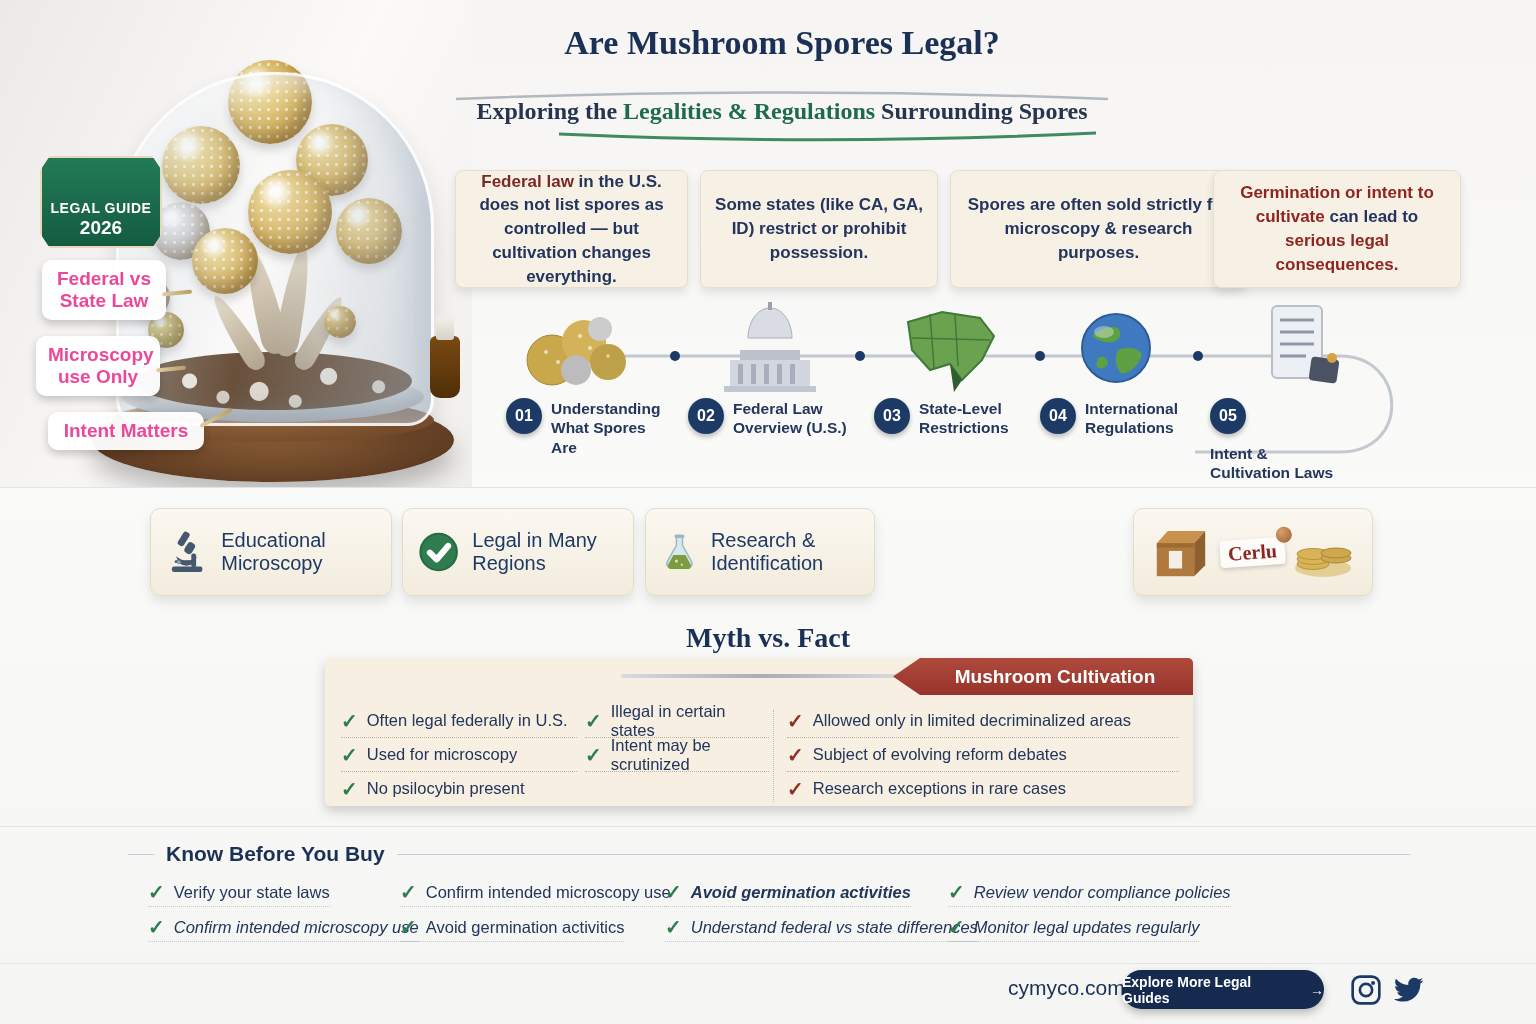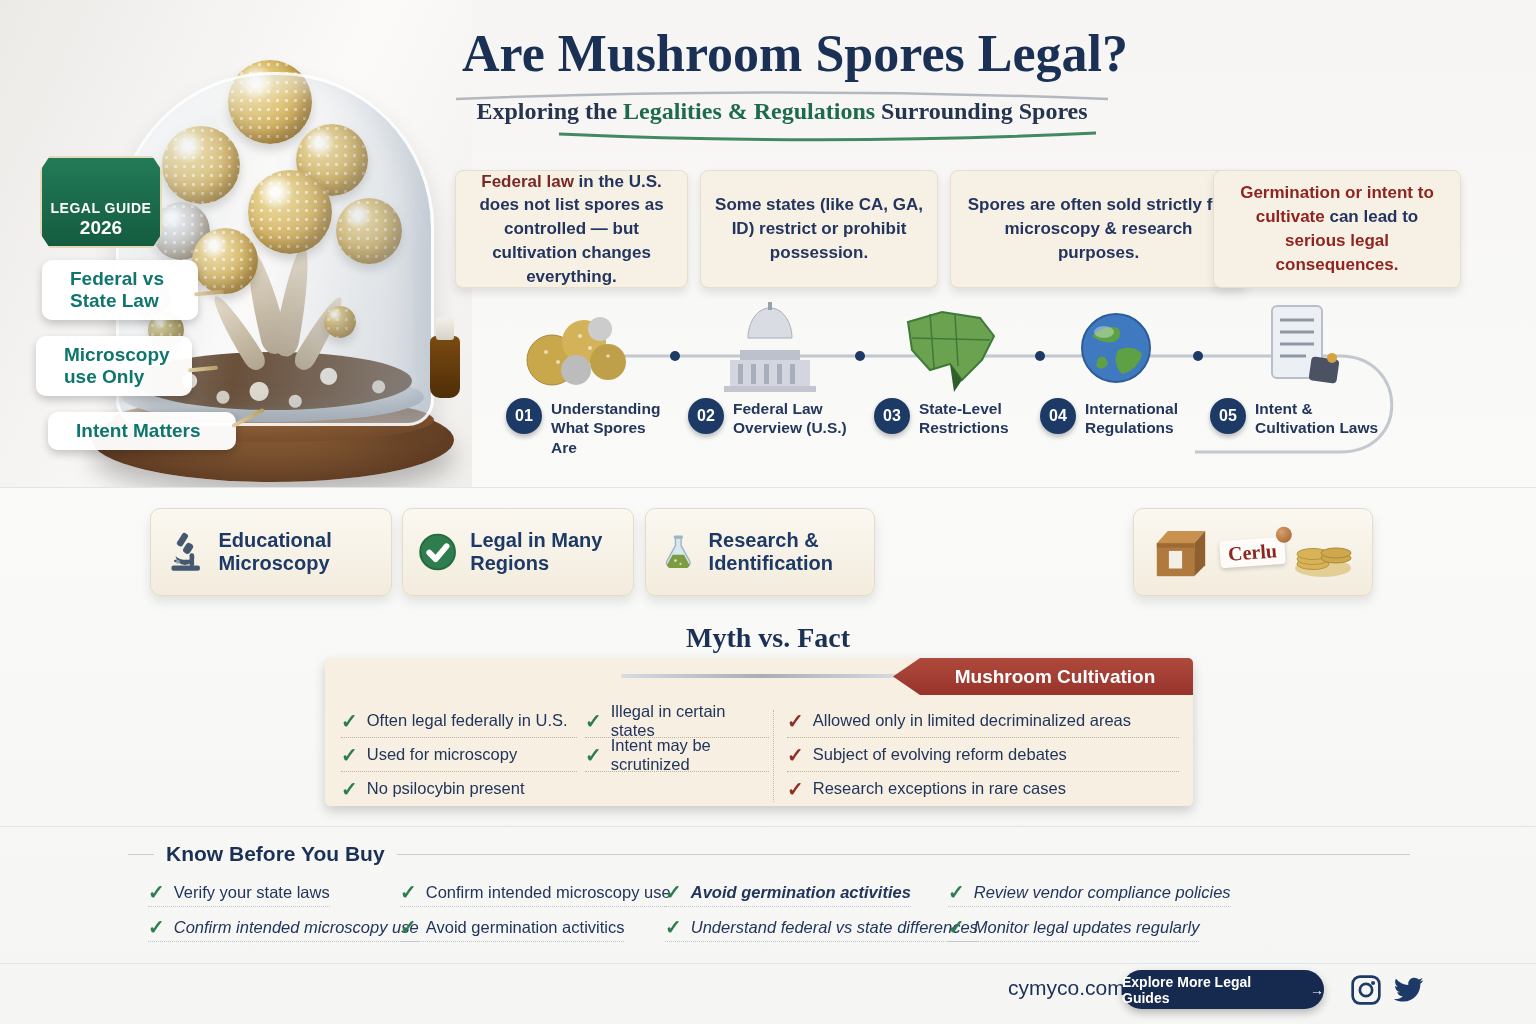--- a/index.html
+++ b/index.html
@@ -56,29 +56,29 @@
         background:linear-gradient(#f2efe8,#d6d2c8);}
 
   
   .guide-badge{position:absolute;left:40px;top:156px;width:110px;padding:6px 4px 7px;
         background:linear-gradient(#237a57,#145c40);border:2px solid #e6d9b8;border-radius:6px;
         clip-path:polygon(8% 0,92% 0,100% 16%,100% 84%,92% 100%,8% 100%,0 84%,0 16%);
         text-align:center;color:#fff;box-shadow:0 5px 8px rgba(0,0,0,.25);}
   .guide-badge .l1{font-size:14px;font-weight:bold;letter-spacing:.5px;margin-top:36px;}
   .guide-badge .l2{font-size:19px;font-weight:bold;margin-top:1px;}
   .callout{position:absolute;background:rgba(255,255,255,.96);border-radius:10px;
-        box-shadow:0 4px 8px rgba(0,0,0,.2);color:#0f766e;font-weight:bold;font-size:19px;
-        text-align:left;padding:8px 28px;line-height:1.16;}
+        box-shadow:0 4px 8px rgba(0,0,0,.2);color:#ec4899;font-weight:bold;font-size:19px;
+        text-align:center;padding:8px 12px;line-height:1.16;}
   .callout::after{content:"";position:absolute;right:-26px;top:52%;width:30px;height:4px;
         background:linear-gradient(90deg,#dfd0a8,#b99d62);border-radius:2px;transform:rotate(-6deg);}
   .callout.c3::after{transform:rotate(-28deg);top:10%;right:-30px;width:36px;}
 
   
-  .title{position:absolute;left:445px;top:24px;width:700px;text-align:center;
-        font-family:"Liberation Serif",serif;font-weight:bold;font-size:52px;color:#1b3055;}
+  .title{position:absolute;left:432px;top:24px;width:700px;text-align:center;
+        font-family:"Liberation Serif",serif;font-weight:bold;font-size:34px;color:#1b3055;}
   .title-swoosh{position:absolute;left:452px;top:88px;}
   .subtitle{position:absolute;left:432px;top:98px;width:700px;text-align:center;
         font-family:"Liberation Serif",serif;font-size:24px;font-weight:bold;color:#26344f;}
   .subtitle .hl{color:#1e6b4b;}
   .subtitle-swoosh{position:absolute;left:555px;top:131px;}
 
   
   .fact-card{position:absolute;top:170px;height:118px;background:#f7f1e5;
         border:1px solid #e6dfce;border-radius:8px;box-shadow:0 5px 10px rgba(0,0,0,.10);
         display:flex;align-items:center;justify-content:center;padding:8px 14px;box-sizing:border-box;
@@ -93,21 +93,21 @@
   .step-num{width:36px;height:36px;border-radius:50%;background:#1d3a66;color:#fff;
         font-weight:bold;font-size:16px;display:flex;align-items:center;justify-content:center;
         box-shadow:0 3px 5px rgba(0,0,0,.25);flex:0 0 auto;}
   .step-label{font-weight:bold;font-size:15.5px;color:#24365c;line-height:1.25;padding-top:1px;}
 
   
   .badge-card{position:absolute;top:508px;height:88px;border-radius:10px;
         background:linear-gradient(#fbf8f1,#f3ecdd);border:1px solid #e2dccb;
         box-shadow:0 6px 12px rgba(0,0,0,.10);display:flex;align-items:center;gap:12px;
         padding:0 14px;box-sizing:border-box;}
-  .badge-label{font-weight:bold;font-size:20px;color:#1d3a66;line-height:1.15;}
+  .badge-label{font-weight:normal;font-size:20px;color:#1d3a66;line-height:1.15;}
   .b5-label{background:#fdfcf8;border-radius:4px;padding:2px 8px;transform:rotate(-4deg);
         box-shadow:0 2px 4px rgba(0,0,0,.18);font-family:"Liberation Serif",serif;
         font-weight:bold;font-size:20px;color:#8f2420;position:relative;}
   .b5-pin{position:absolute;right:-8px;top:-10px;width:16px;height:16px;border-radius:50%;
         background:radial-gradient(circle at 35% 30%,#d8a06a,#9c5f2e);}
 
   
   .mvf-heading{position:absolute;left:568px;top:622px;width:400px;text-align:center;
         font-family:"Liberation Serif",serif;font-weight:bold;font-size:28px;color:#1b3055;}
   .mvf-table{position:absolute;left:325px;top:658px;width:868px;height:148px;
@@ -295,21 +295,21 @@
     <div class="step-label" style="width:130px;">Federal Law Overview (U.S.)</div>
   </div>
   <div class="step" style="left:874px;">
     <div class="step-num">03</div>
     <div class="step-label" style="width:110px;">State-Level Restrictions</div>
   </div>
   <div class="step" style="left:1040px;">
     <div class="step-num">04</div>
     <div class="step-label" style="width:120px;">International Regulations</div>
   </div>
-  <div class="step" style="left:1210px;">
+  <div class="step" style="left:1210px;flex-direction:column;">
     <div class="step-num">05</div>
     <div class="step-label" style="width:130px;">Intent &amp; Cultivation Laws</div>
   </div>
 
   <div class="hline" style="top:487px;"></div>
 
   <div class="badge-card" style="left:150px;width:242px;">
     <svg width="60" height="60" viewBox="0 0 64 64">
       <g fill="#46586f">
         <rect x="22" y="2" width="10" height="22" rx="4" transform="rotate(32 27 13)"></rect>

